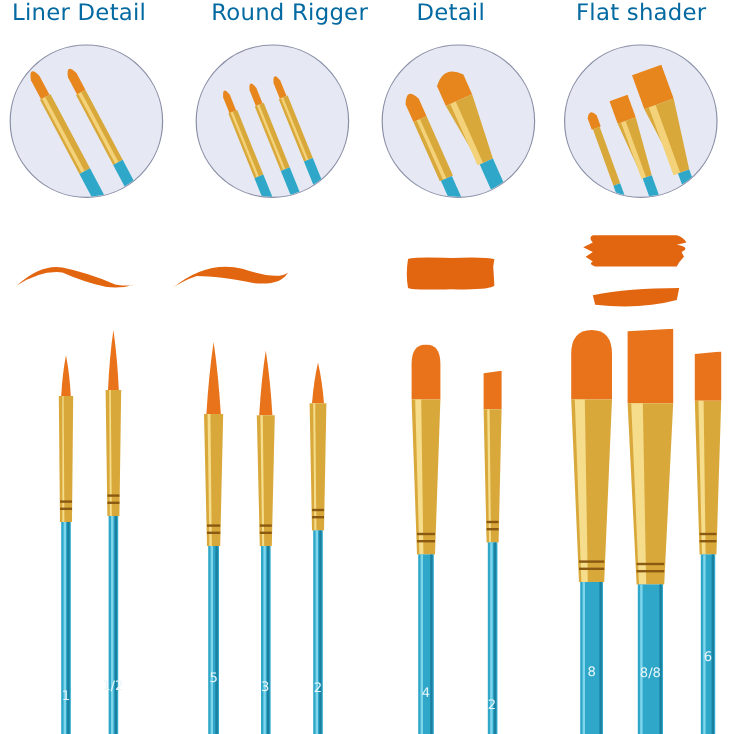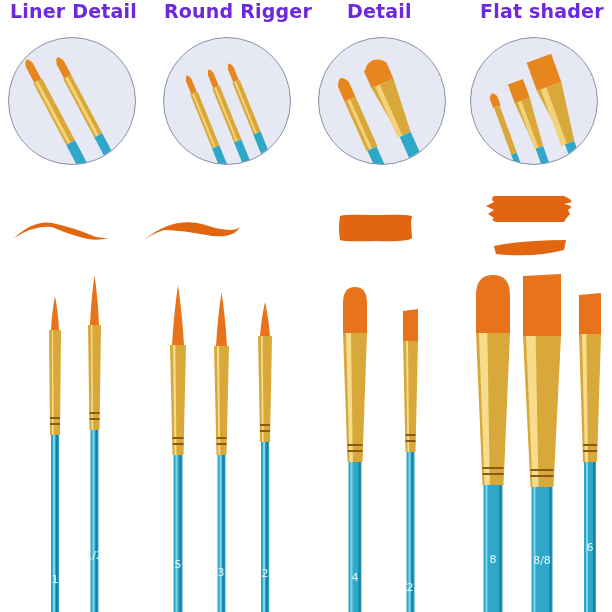--- a/index.html
+++ b/index.html
@@ -1,28 +1,28 @@
 <!DOCTYPE html>
 <html><head>
 <meta charset="utf-8">
 <style>
   html, body { margin:0; padding:0; background:#ffffff; }
   body { width:612px; height:612px; position:relative; overflow:hidden; font-family:"DejaVu Sans", sans-serif; }
-  .label { position:absolute; top:0; font-size:19px; color:#6d28d9; white-space:nowrap; letter-spacing:0.2px;font-weight:bold; }
+  .label { position:absolute; top:0; font-size:19px; color:#0369a1; white-space:nowrap; letter-spacing:0.2px; }
   .circle { position:absolute; top:37px; width:128px; height:128px; border-radius:50%; background:#e6e9f4; border:1.5px solid #8a8fa6; overflow:hidden; box-sizing:border-box; }
   .circle svg { position:absolute; left:0; top:0; }
   .stroke-svg { position:absolute; }
   .brush { position:absolute; }
   .num { position:absolute; color:#e8f6fa; font-size:11px; font-family:"DejaVu Sans", sans-serif; text-align:center; width:30px; margin-left:-15px; }
 </style>
 </head>
 <body>
 
 <div class="label" style="left:10px;">Liner Detail</div>
-<div class="label" style="left:164px;">Round Rigger</div>
+<div class="label" style="left:176px;">Round Rigger</div>
 <div class="label" style="left:347px;">Detail</div>
 <div class="label" style="left:480px;">Flat shader</div>
 
 <div class="circle" style="left:8px;">
   <svg width="128" height="128" viewBox="0 0 128 128">
     <g transform="rotate(-28 40 64)">
       <path d="M36 22 Q40 10 44 22 L44 40 L36 40 Z" fill="#e8861e"></path>
       <rect x="35" y="40" width="10" height="70" fill="#d9a83a"></rect>
       <rect x="37" y="40" width="3" height="70" fill="#f3d27a"></rect>
       <rect x="35" y="110" width="10" height="30" fill="#2fa7c9"></rect>
@@ -124,21 +124,21 @@
     <div class="brush" style="left: 82.5px; top: 275px;"><svg width="23" height="337" viewBox="0 0 23 337">
         <path d="M7 50 Q8.25 22.5 11.5 0 Q14.75 22.5 16 50 Z" fill="#e8731a"></path>
         <path d="M5 50 L18 50 L16.5 155 L6.5 155 Z" fill="#d9a83a"></path>
     <path d="M8 50 L9.333333333333334 50 L10.166666666666666 155 L8.5 155 Z" fill="#f6dd8c"></path>
     <rect x="6.5" y="137" width="10" height="2" fill="#8a5a12"></rect>
     <rect x="6.5" y="143" width="10" height="2" fill="#8a5a12"></rect>
         <rect x="7.5" y="155" width="8" height="182" fill="#2fa7c9"></rect>
     <rect x="9.5" y="155" width="2" height="182" fill="#7fd6ec"></rect>
     <rect x="12.5" y="155" width="2" height="182" fill="#1b7fa0"></rect>
       </svg></div>
-    <div class="num" style="left: 94px; top: 549px;">1/2</div>
+    <div class="num" style="left: 94px; top: 565px;">1/2</div>
     <div class="brush" style="left: 165px; top: 285px;"><svg width="26" height="327" viewBox="0 0 26 327">
         <path d="M7 60 Q9 27 13 0 Q17 27 19 60 Z" fill="#e8731a"></path>
         <path d="M5 60 L21 60 L18.5 170 L7.5 170 Z" fill="#d9a83a"></path>
     <path d="M8 60 L10.333333333333334 60 L11.5 170 L9.5 170 Z" fill="#f6dd8c"></path>
     <rect x="7.5" y="152" width="11" height="2" fill="#8a5a12"></rect>
     <rect x="7.5" y="158" width="11" height="2" fill="#8a5a12"></rect>
         <rect x="8.5" y="170" width="9" height="157" fill="#2fa7c9"></rect>
     <rect x="10.5" y="170" width="2" height="157" fill="#7fd6ec"></rect>
     <rect x="14.5" y="170" width="2" height="157" fill="#1b7fa0"></rect>
       </svg></div>

